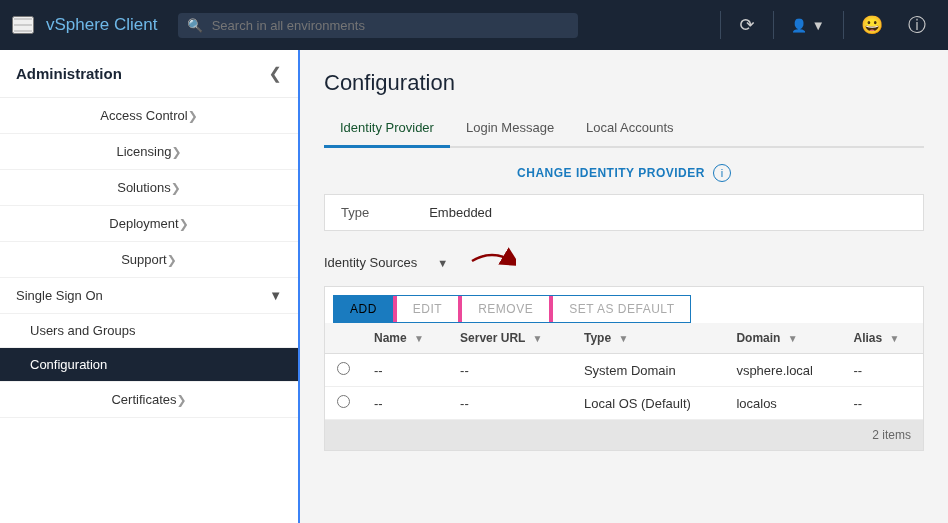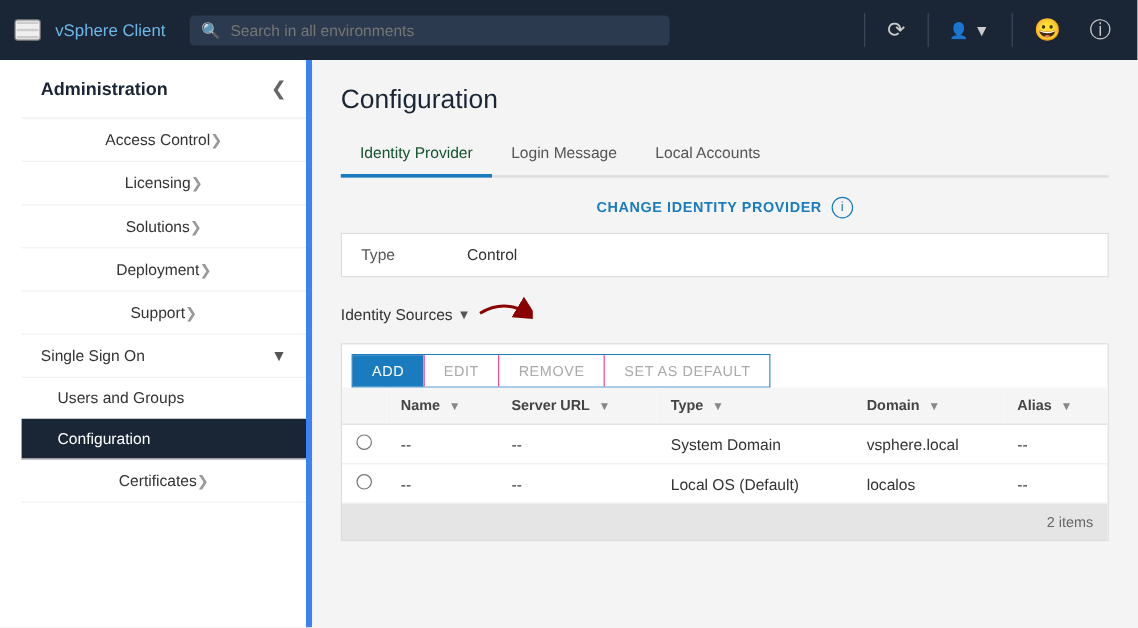--- a/index.html
+++ b/index.html
@@ -10,40 +10,39 @@
       background: #1a2535;
       color: #fff;
       display: flex;
       align-items: center;
       height: 50px;
       padding: 0 12px;
       flex-shrink: 0;
     }
     .top-nav .hamburger { margin-right: 12px; cursor: pointer; display: flex; flex-direction: column; gap: 4px; }
     .top-nav .hamburger span { display: block; width: 18px; height: 2px; background: #ccc; }
-    .top-nav .app-name { color: #6eb8e8; font-size: 14px; font-weight: 500; margin-right: 20px; }
+    .top-nav .app-name { color: #6eb8e8; font-size: 17px; font-weight: 500; margin-right: 20px; }
     .top-nav .search-area { display: flex; align-items: center; background: #2c3a4f; border-radius: 4px; padding: 5px 10px; flex: 1; max-width: 400px; }
     .top-nav .search-area input { background: transparent; border: none; outline: none; color: #22c55e; font-size: 13px; width: 100%; }
     .top-nav .search-icon { color: #aaa; margin-right: 8px; }
     .top-nav .right-icons { margin-left: auto; display: flex; align-items: center; gap: 4px; }
     .top-nav .icon-btn { background: none; border: none; color: #ccc; cursor: pointer; font-size: 18px; padding: 6px 10px; border-radius: 4px; display: flex; align-items: center; }
     .top-nav .divider-v { width: 1px; height: 28px; background: #3a4a5e; margin: 0 4px; }
     .user-btn { display: flex; align-items: center; gap: 4px; background: none; border: none; color: #ccc; cursor: pointer; padding: 6px 10px; font-size: 13px; }
 
     
     .main-layout { display: flex; flex: 1; overflow: hidden; }
 
     
     .sidebar {
-      width: 260px;
+      width: 300px;
       background: #fff;
-      border-right: 5px solid #3b82f6;
+      border-right: 2px solid #3b82f6;
       overflow-y: auto;
       flex-shrink: 0;
-      padding-left: 18px;
     }
     .sidebar-header {
       padding: 14px 16px;
       font-size: 15px;
       font-weight: 600;
       color: #1a2535;
       border-bottom: 1px solid #eee;
       display: flex;
       align-items: center;
       justify-content: space-between;
@@ -127,21 +126,21 @@
       font-size: 13px;
       gap: 60px;
     }
     .type-row .label { color: #555; font-weight: 500; }
     .type-row .value { color: #333; }
 
     
     .identity-sources-header {
       display: flex;
       align-items: center;
-      gap: 4px;
+      gap: 20px;
       margin-bottom: 8px;
       font-size: 13px;
       font-weight: 500;
       color: #333;
       position: relative;
     }
 
     
     .arrow-svg { display: inline-block; vertical-align: middle; }
 
@@ -151,23 +150,23 @@
       padding: 6px 16px;
       font-size: 12px;
       cursor: pointer;
       border: none;
       background: #fff;
       color: #1a7bbf;
       text-transform: uppercase;
       letter-spacing: 0.5px;
       font-weight: 500;
     }
-    .action-btn.primary { background: #1a7bbf; color: #ffffff; }
+    .action-btn.primary { background: #1a7bbf; color: #000000; }
     .action-btn.disabled { color: #aaa; cursor: default; }
-    .action-btn + .action-btn { border-left: 1px solid #ec4899; }
+    .action-btn + .action-btn { border-left: 4px solid #ec4899; }
 
     
     .table-container { background: #fff; border: 1px solid #ddd; }
     .data-table { width: 100%; border-collapse: collapse; }
     .data-table th {
       background: #f5f5f5;
       padding: 8px 12px;
       text-align: left;
       font-size: 12px;
       font-weight: 600;
@@ -278,21 +277,21 @@
       <div class="tab">Local Accounts</div>
     </div>
 
     <div class="change-idp-row">
       <button class="change-idp-btn">CHANGE IDENTITY PROVIDER</button>
       <div class="info-icon">i</div>
     </div>
 
     <div class="type-row">
       <span class="label">Type</span>
-      <span class="value">Control</span>
+      <span class="value">Embedded</span>
     </div>
 
     <div class="identity-sources-header">
       <span>Identity Sources</span>
       <span style="font-size:11px; color:#555;">▼</span>
 
       <span class="arrow-svg">
         <svg width="48" height="28" viewBox="0 0 48 28" fill="none" xmlns="http://www.w3.org/2000/svg">
           <path d="M4 14 Q24 2 44 14" stroke="#8b0000" stroke-width="2.5" fill="none" marker-end="url(#arr)"></path>
           <defs>

